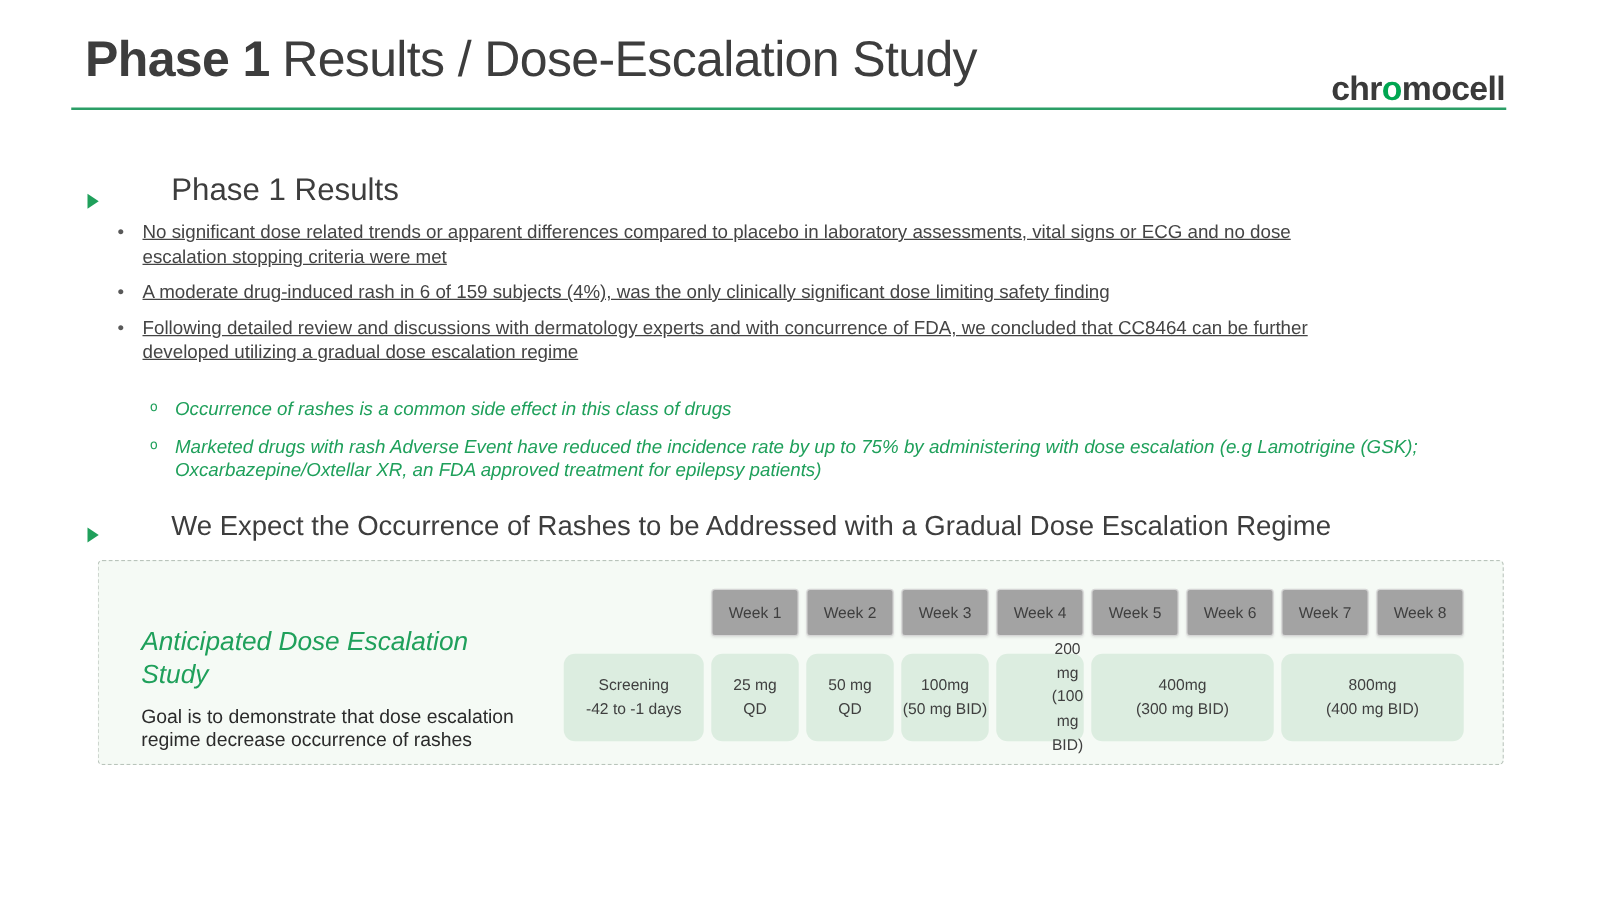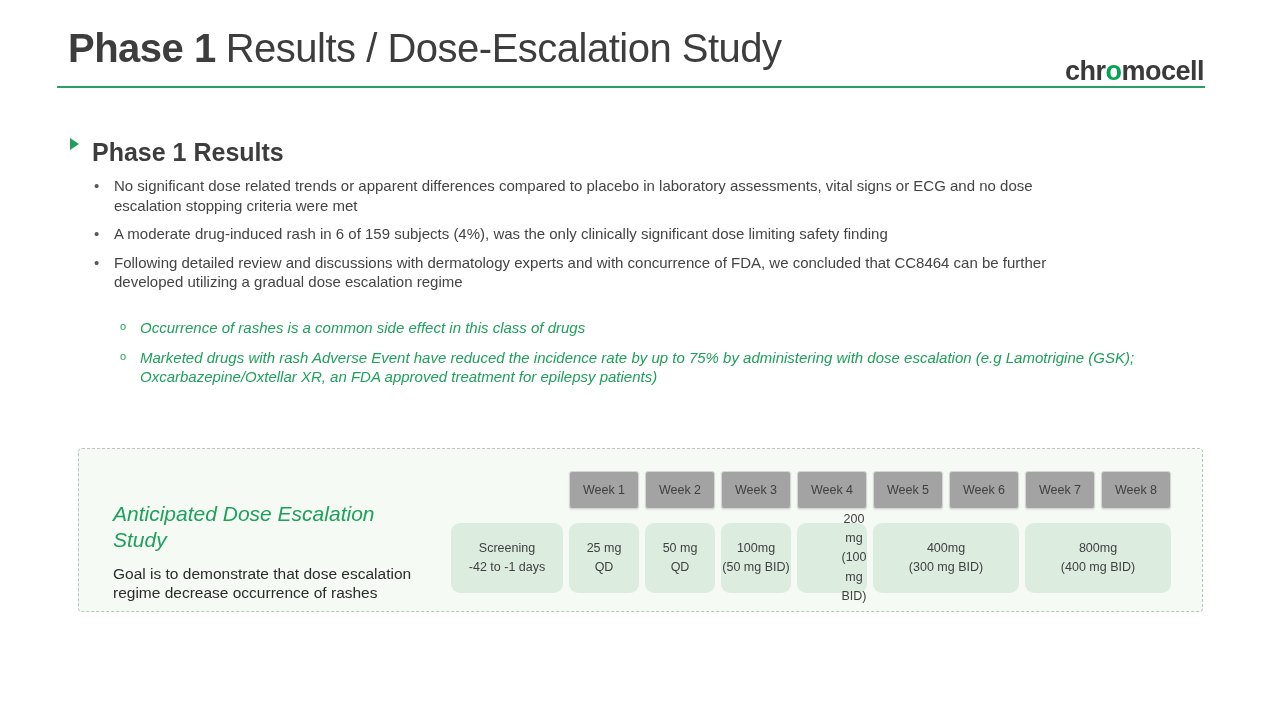--- a/index.html
+++ b/index.html
@@ -22,28 +22,28 @@
 
   
   .slide-title{position:absolute;left:68px;top:26px;font-size:40px;letter-spacing:-0.5px;color:var(--title-text);white-space:nowrap;}
   .slide-title .t-bold{font-weight:700;}
   .slide-title .t-rest{font-weight:400;margin-left:10px;}
   .title-underline{position:absolute;left:57px;top:86px;width:1148px;height:2px;background:var(--title-underline);}
   .logo{position:absolute;right:76px;top:36px;font-size:27px;font-weight:700;letter-spacing:-0.5px;color:#3A3A3A;white-space:nowrap;margin-top:20px;}
   .logo .logo-o{color:var(--logo-green);}
 
   
-  .section-heading{position:absolute;display:flex;align-items:flex-start;color:var(--title-text);font-weight:700;white-space:nowrap;}
+  .section-heading{position:absolute;display:flex;align-items:flex-end;color:var(--title-text);font-weight:400;white-space:nowrap;gap:45px;}
   .tri{display:inline-block;width:0;height:0;border-left:9px solid var(--accent-green);border-top:6px solid transparent;border-bottom:6px solid transparent;margin-right:13px;flex:0 0 auto;}
   .heading-1{left:70px;top:138px;font-size:25px;}
   .heading-2{left:70px;top:408px;font-size:22px;}
 
   
   .bullets{position:absolute;left:92px;top:176px;width:990px;list-style:none;font-size:15px;line-height:1.3;color:var(--body-text);}
-  .bullets li{position:relative;padding-left:22px;margin-bottom:9px;}
+  .bullets li{position:relative;padding-left:22px;margin-bottom:9px;text-decoration:underline;}
   .bullets li::before{content:"\2022";position:absolute;left:2px;top:0;color:#595959;}
   .sub-bullets{position:absolute;left:120px;top:318px;width:1082px;list-style:none;font-size:15px;font-style:italic;line-height:1.3;color:var(--accent-green);}
   .sub-bullets li{position:relative;padding-left:20px;margin-bottom:10px;}
   .sub-bullets li::before{content:"o";font-style:normal;position:absolute;left:0;top:1px;font-size:11px;color:var(--accent-green);}
 
   
   .study-box{position:absolute;left:78px;top:448px;width:1125px;height:164px;background:var(--box-bg);border:1px dashed var(--box-border);border-radius:4px;}
   .study-text{position:absolute;left:34px;top:52px;width:330px;}
   .study-title{font-size:21px;font-style:italic;color:var(--accent-green);line-height:1.25;width:300px;}
   .study-goal{margin-top:10px;font-size:15.5px;color:#2b2b2b;line-height:1.25;width:320px;}
@@ -76,20 +76,24 @@
   <ul class="bullets">
     <li>No significant dose related trends or apparent differences compared to placebo in laboratory assessments, vital signs or ECG and no dose escalation stopping criteria were met</li>
     <li>A moderate drug-induced rash in 6 of 159 subjects (4%), was the only clinically significant dose limiting safety finding</li>
     <li>Following detailed review and discussions with dermatology experts and with concurrence of FDA, we concluded that CC8464 can be further developed utilizing a gradual dose escalation regime</li>
   </ul>
   <ul class="sub-bullets">
     <li>Occurrence of rashes is a common side effect in this class of drugs</li>
     <li>Marketed drugs with rash Adverse Event have reduced the incidence rate by up to 75% by administering with dose escalation (e.g Lamotrigine (GSK); Oxcarbazepine/Oxtellar XR, an FDA approved treatment for epilepsy patients)</li>
   </ul>
 
+  <div class="section-heading heading-2">
+    <span class="tri"></span>
+    <span>We Expect the Occurrence of Rashes to be Addressed with a Gradual Dose Escalation Regime</span>
+  </div>
 
   <div class="study-box">
     <div class="study-text">
       <div class="study-title">Anticipated Dose Escalation Study</div>
       <div class="study-goal">Goal is to demonstrate that dose escalation regime decrease occurrence of rashes</div>
     </div>
     <div class="schedule-grid">
         <div class="week-cell" style="grid-area: 1 / 2 / auto / span 1;">Week 1</div>
         <div class="week-cell" style="grid-area: 1 / 3 / auto / span 1;">Week 2</div>
         <div class="week-cell" style="grid-area: 1 / 4 / auto / span 1;">Week 3</div>

